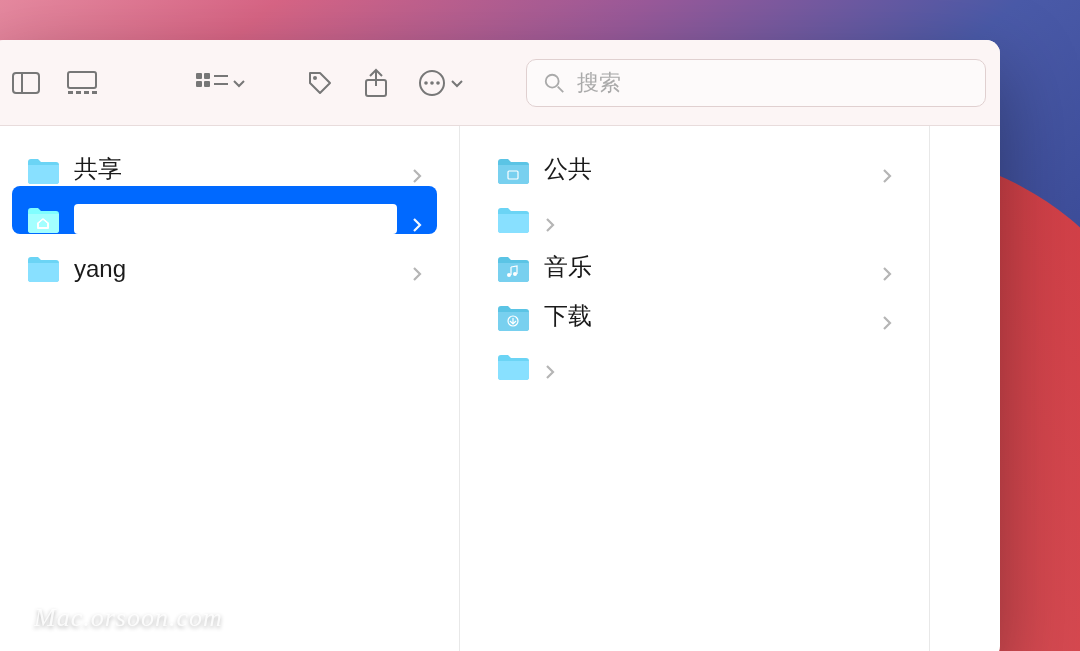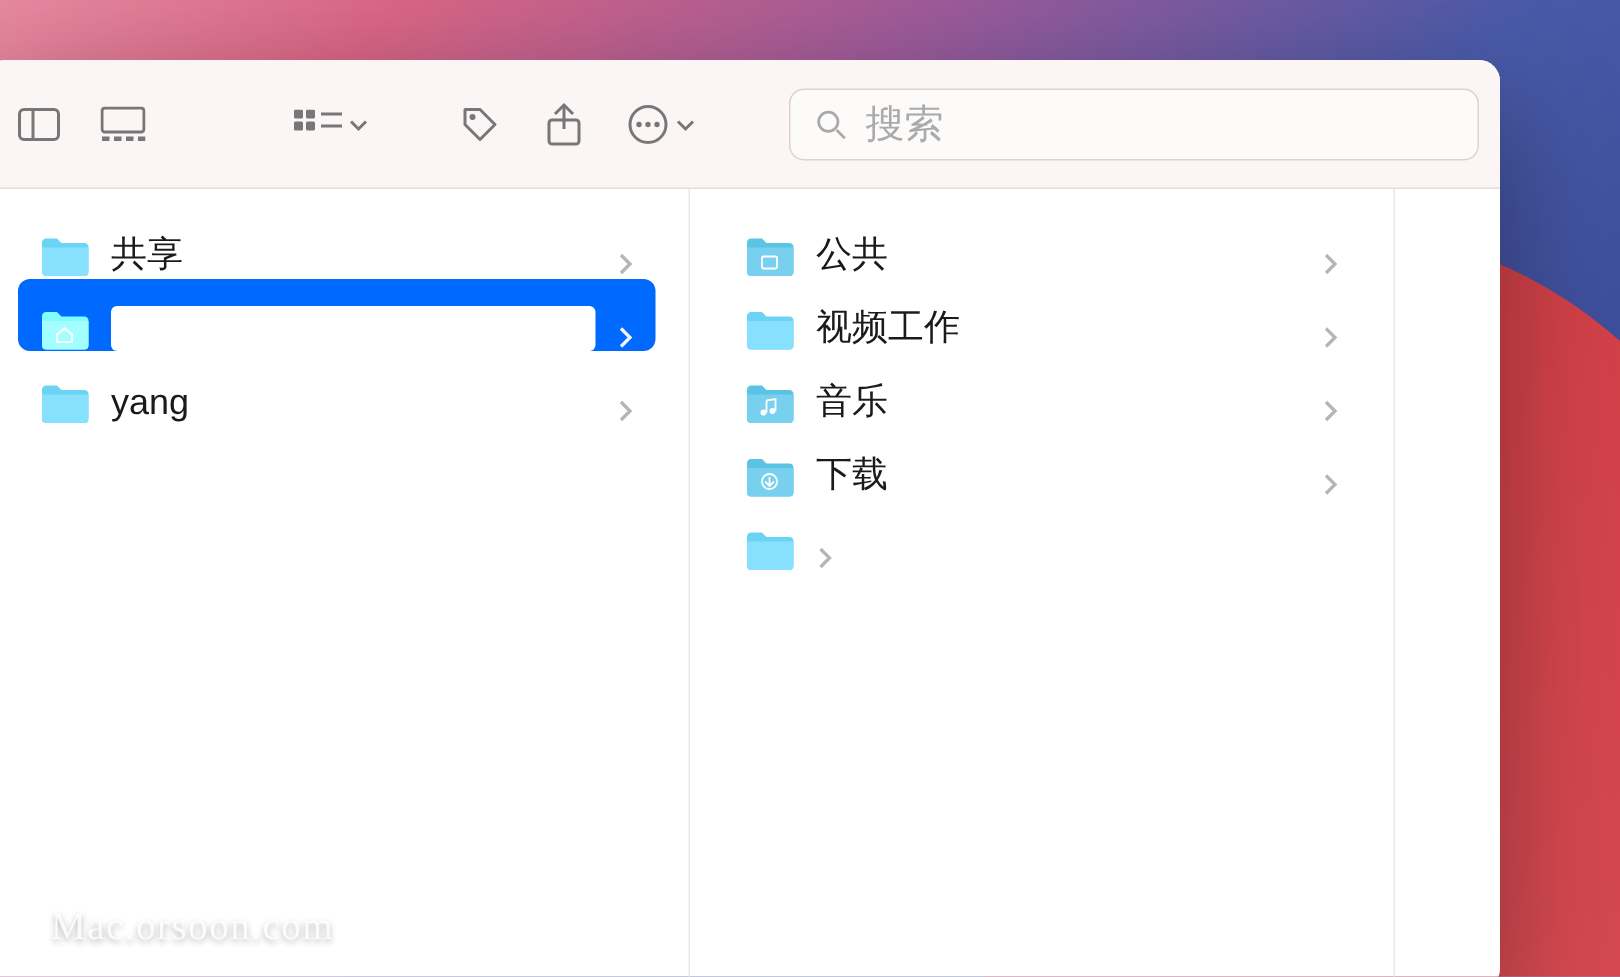--- a/index.html
+++ b/index.html
@@ -73,21 +73,21 @@
       border-radius: 10px;
       display: flex;
       align-items: center;
       padding: 0 16px;
       margin-left: auto;
     }
     .search-box input {
       border: none;
       outline: none;
       background: transparent;
-      font-size: 26px;
+      font-size: 22px;
       color: #737373;
       width: 100%;
       margin-left: 12px;
     }
     .search-box input::placeholder { color: #aaa; }
     .columns {
       flex: 1;
       display: flex;
       overflow: hidden;
     }
@@ -145,20 +145,21 @@
       border-radius: 4px;
       font-size: 20px;
       padding: 0 6px;
       outline: none;
     }
     .watermark {
       position: absolute;
       left: 34px;
       bottom: 18px;
       font-family: Georgia, serif;
+      font-style: italic;
       font-size: 26px;
       color: rgba(255,255,255,0.85);
       text-shadow: 0 2px 4px rgba(0,0,0,0.3);
       letter-spacing: 1px;
     }
   </style>
 </head>
 <body>
 
 <div class="desktop-bg">
@@ -283,21 +284,20 @@
         <svg class="chev" viewBox="0 0 12 18">
             <path d="M3 3 L9 9 L3 15"></path>
           </svg>
       </div>
 
       <div class="item">
         <svg class="folder-icon" viewBox="0 0 34 28">
             <path d="M2 5 Q2 2 5 2 L12 2 L15 5 L30 5 Q33 5 33 8 L33 24 Q33 27 30 27 L5 27 Q2 27 2 24 Z" fill="#6bd4f5"></path>
             <path d="M2 8 L33 8 L33 24 Q33 27 30 27 L5 27 Q2 27 2 24 Z" fill="#88e0ff"></path>
           </svg>
-        <span class="item-label">视频工作</span>
         <svg class="chev" viewBox="0 0 12 18">
             <path d="M3 3 L9 9 L3 15"></path>
           </svg>
       </div>
 
 
 
       <div class="item">
         <svg class="folder-icon" viewBox="0 0 34 28">
             <path d="M2 5 Q2 2 5 2 L12 2 L15 5 L30 5 Q33 5 33 8 L33 24 Q33 27 30 27 L5 27 Q2 27 2 24 Z" fill="#5bc4e5"></path>

